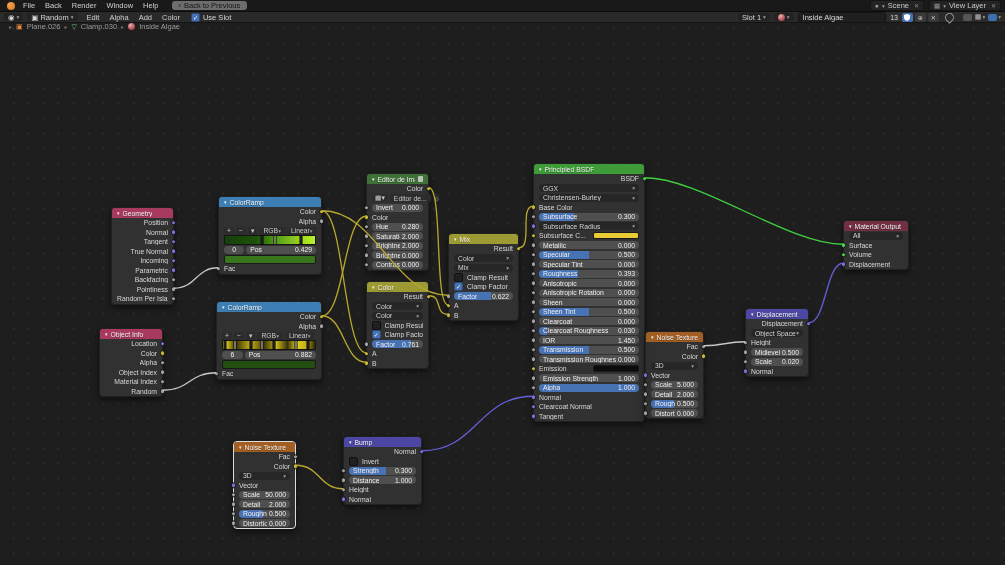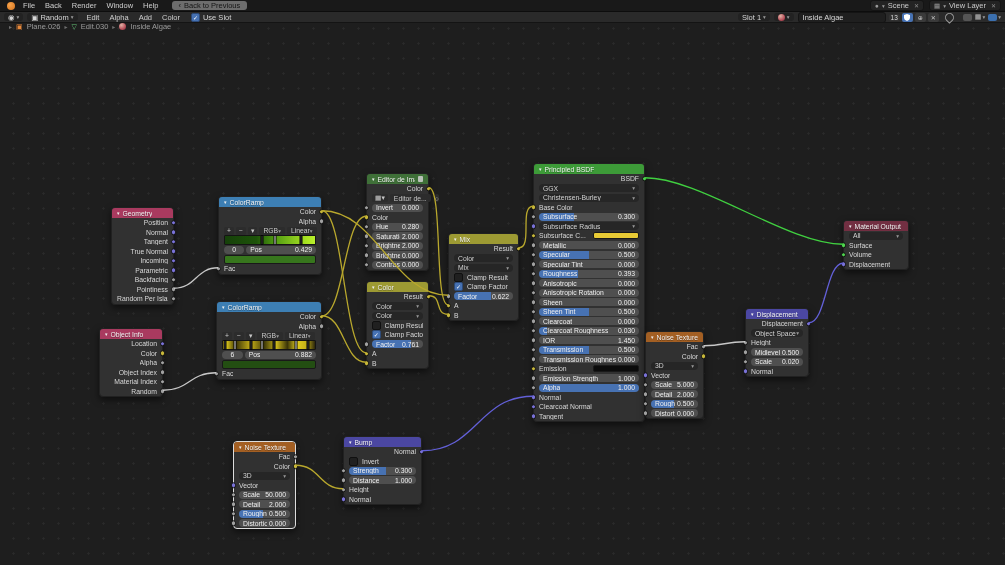--- a/index.html
+++ b/index.html
@@ -869,17 +869,17 @@
       <span class="chev">▾</span>
     </span>
 </div>
 
 <div id="breadcrumb">
   <span class="sep">▸</span>
   <span class="ob-ic">▣</span>
   <span>Plane.026</span>
   <span class="sep">▸</span>
   <span class="me-ic">▽</span>
-  <span>Edit.030</span>
+  <span>Clamp.030</span>
   <span class="sep">▸</span>
   <span class="ma-ic"></span>
   <span>Inside Algae</span>
 </div>
 
 </body></html>

